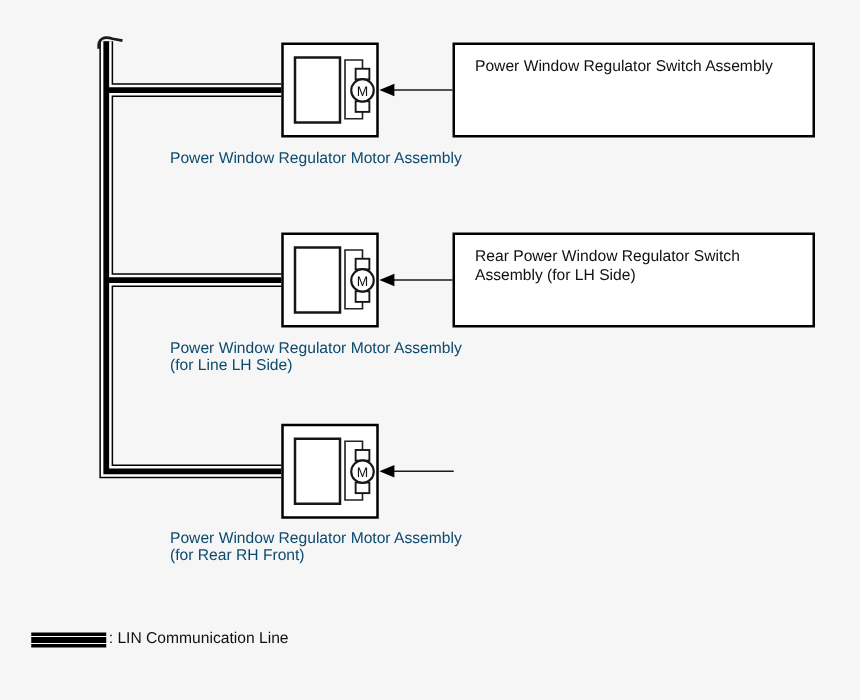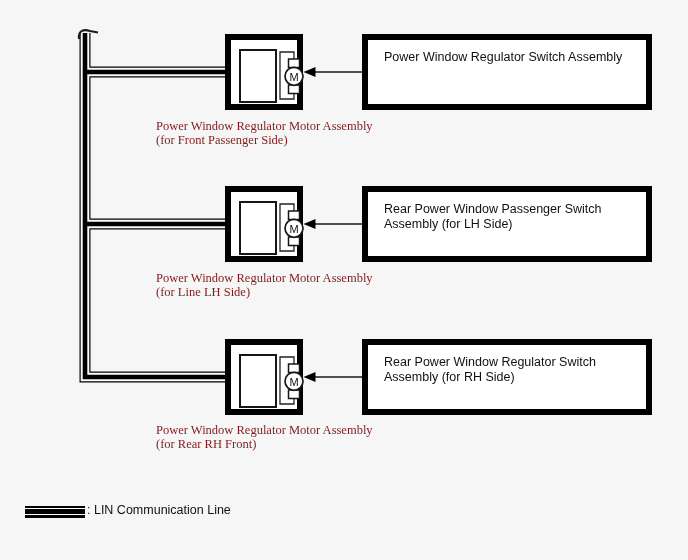--- a/index.html
+++ b/index.html
@@ -8,30 +8,30 @@
     width:688px;height:560px;
     background:#f6f6f6;
     font-family:"Liberation Sans", sans-serif;
     color:#111;
     overflow:hidden;
   }
   .buslayer{position:absolute;left:0;top:0;}
   .box{
     position:absolute;
     background:#ffffff;
-    border:6px solid #000000;
+    border:2px solid #000000;
     box-sizing:border-box;
   }
   .motor-box{left:225px;width:78px;height:76px;}
   .switch-box{left:362px;width:290px;height:76px;padding:10px 18px 0 16px;font-size:12.5px;line-height:15px;}
   .r1{top:34px;} .r2{top:186px;} .r3{top:339px;}
   .motor-box svg{position:absolute;left:0;top:0;}
   .caption{
-    position:absolute;left:156px;
-    font-size:12.5px;line-height:14px;color:#7f1d1d;font-family:Liberation Serif, serif;
+    position:absolute;left:136px;
+    font-size:12.5px;line-height:14px;color:#0c4a6e;
   }
   .c1{top:119px;} .c2{top:271px;} .c3{top:423px;}
   .legend{
     position:absolute;left:25px;top:502px;
     display:flex;align-items:center;
     font-size:12.5px;line-height:16px;
   }
   .legend-swatch{
     width:60px;height:12px;margin-top:3px;margin-right:2px;
     background:linear-gradient(to bottom,
@@ -113,29 +113,25 @@
       <rect x="57.5" y="45" width="11" height="8.5" fill="#fff" stroke="#161616" stroke-width="1.5"></rect>
       <circle cx="63" cy="36.3" r="9" fill="#fff" stroke="#161616" stroke-width="1.7"></circle>
       <text x="63" y="40.6" text-anchor="middle" font-size="11" fill="#111" font-family="Liberation Sans, sans-serif">M</text>
     </svg>
   </div>
 
   <div class="box switch-box r1">
     <span>Power Window Regulator Switch Assembly</span>
   </div>
   <div class="box switch-box r2">
-    <span>Rear Power Window Passenger Switch Assembly (for LH Side)</span>
-  </div>
-  <div class="box switch-box r3">
-    <span>Rear Power Window Regulator Switch Assembly (for RH Side)</span>
+    <span>Rear Power Window Regulator Switch Assembly (for LH Side)</span>
   </div>
 
   <div class="caption c1">
     <div>Power Window Regulator Motor Assembly</div>
-    <div>(for Front Passenger Side)</div>
   </div>
   <div class="caption c2">
     <div>Power Window Regulator Motor Assembly</div>
     <div>(for Line LH Side)</div>
   </div>
   <div class="caption c3">
     <div>Power Window Regulator Motor Assembly</div>
     <div>(for Rear RH Front)</div>
   </div>
 

